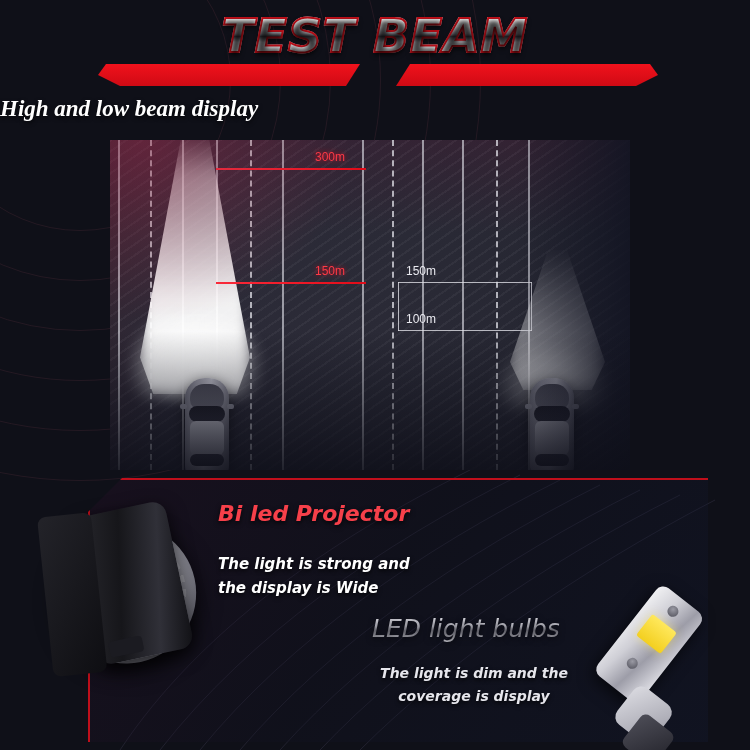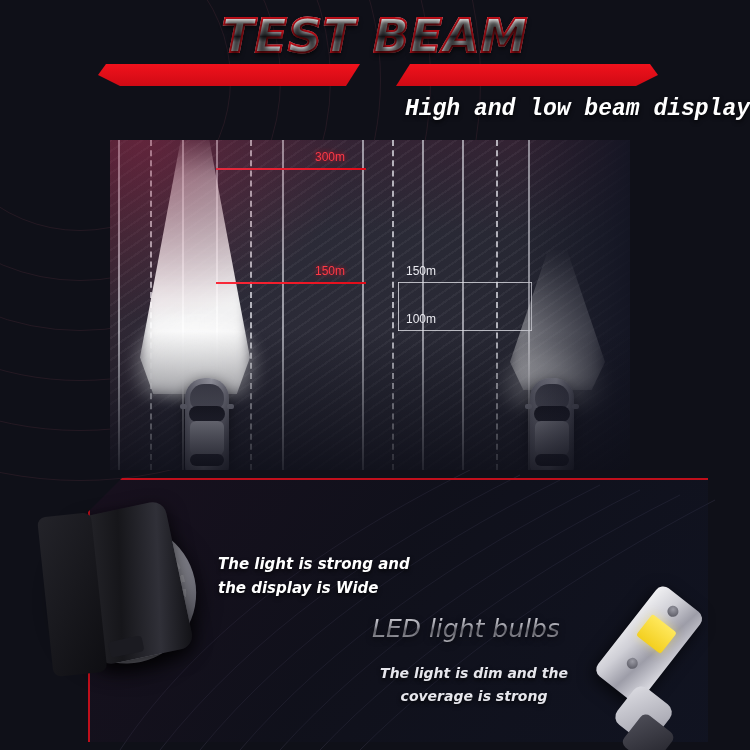--- a/index.html
+++ b/index.html
@@ -40,23 +40,23 @@
   .title-shadow{
     position:absolute;left:0;top:8px;width:750px;text-align:center;
     font-size:47px;font-weight:bold;font-style:italic;letter-spacing:1px;
     font-family:"DejaVu Sans", sans-serif;
     color:transparent;-webkit-text-stroke:6px #8d0c13;z-index:-1;
   }
   .banner{position:absolute;left:98px;top:64px;width:560px;height:22px;}
   .banner .bar{position:absolute;top:0;height:22px;background:linear-gradient(180deg,#f0121c 0%,#cf0a14 100%);}
   .banner .left{left:0;width:262px;clip-path:polygon(8px 0,262px 0,248px 22px,22px 22px,0 11px);}
   .banner .right{right:0;width:262px;clip-path:polygon(14px 0,254px 0,262px 11px,240px 22px,0 22px);}
-  .subtitle{position:absolute;left:0;top:96px;width:750px;text-align:right;
+  .subtitle{position:absolute;left:0;top:96px;width:750px;text-align:left;
     font-size:23px;font-weight:bold;font-style:italic;color:#ffffff;
-    font-family:Liberation Mono, monospace;text-shadow:0 2px 4px rgba(0,0,0,.8);}
+    font-family:Liberation Serif, serif;text-shadow:0 2px 4px rgba(0,0,0,.8);}
 
   
   .road{position:absolute;left:110px;top:140px;width:520px;height:330px;overflow:hidden;
     background:
       linear-gradient(180deg, rgba(60,30,50,.55) 0%, rgba(30,30,46,0) 28%),
       linear-gradient(100deg,#312430 0%,#2c2b38 18%,#2a2a36 55%,#23242f 100%);
   }
   .road .carbon{position:absolute;inset:0;
     background:repeating-linear-gradient(-35deg, rgba(255,255,255,.045) 0 2px, rgba(0,0,0,0) 2px 9px);}
   .road .vig{position:absolute;inset:0;
@@ -259,24 +259,25 @@
 
   <div class="panel"></div>
 
   <div class="proj">
     <div class="lens"></div>
     <div class="shell"></div>
     <div class="bracket"></div>
     <div class="tab"></div>
   </div>
 
+  <div class="lbl-bi">Bi led Projector</div>
   <div class="txt-bi">The light is strong and the display is Wide</div>
 
   <div class="lbl-led">LED light bulbs</div>
-  <div class="txt-led">The light is dim and the coverage is strong</div>
+  <div class="txt-led">The light is dim and the coverage is display</div>
 
   <div class="bulb">
     <div class="plate"></div>
     <div class="chip"></div>
     <div class="hole h1"></div>
     <div class="hole h2"></div>
     <div class="base"></div>
     <div class="stem"></div>
   </div>
 

